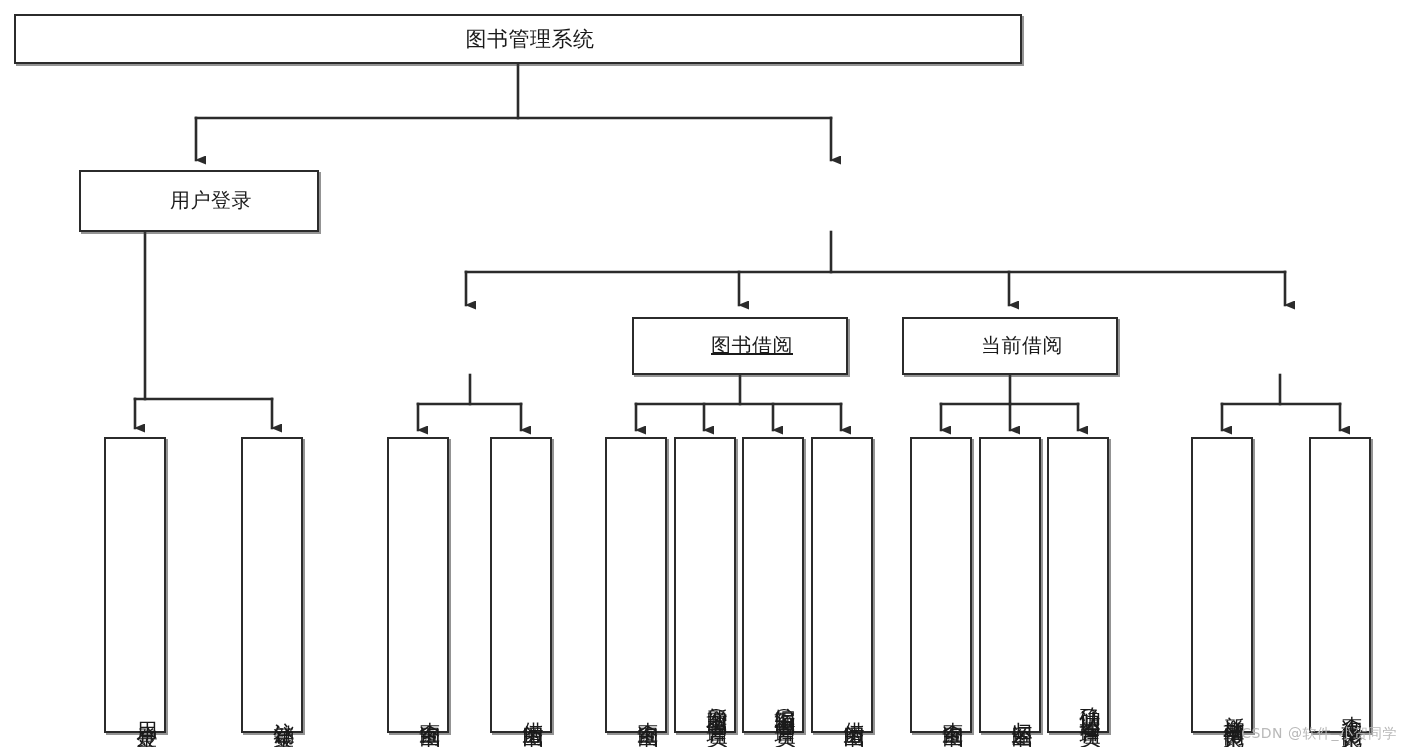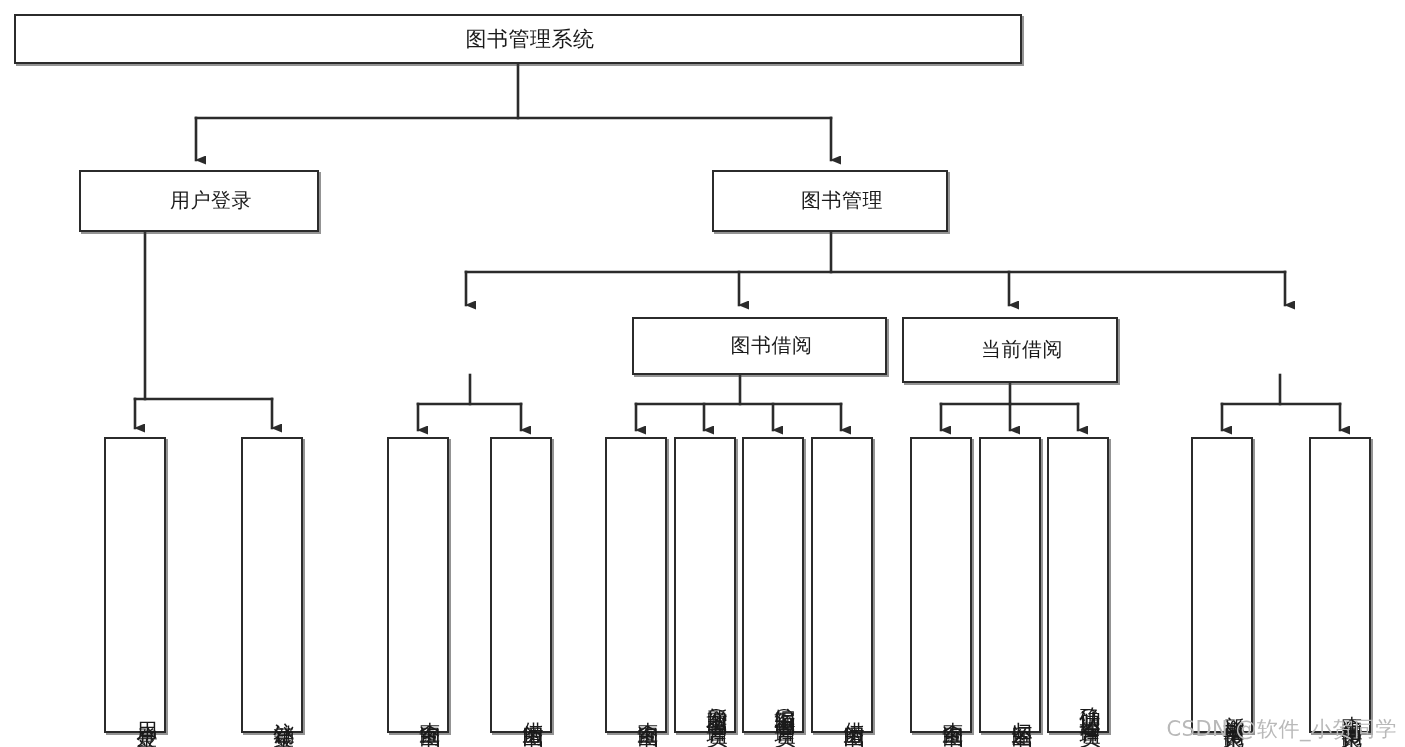--- a/index.html
+++ b/index.html
@@ -60,21 +60,21 @@
     text-orientation: upright;
     font-size: 21px;
     line-height: 1.05;
     letter-spacing: 3px;
     white-space: nowrap;
   }
   .watermark {
     position: absolute;
     right: 8px;
     bottom: 4px;
-    font-size: 21px;
+    font-size: 14px;
     color: #b9b9b9;
     letter-spacing: 0.5px;
     white-space: nowrap;
     font-family: "DejaVu Sans", "Liberation Sans", sans-serif;
   }
 </style>
 </head>
 <body>
 
 <div id="canvas">
@@ -130,28 +130,25 @@
     </g>
   </svg>
 
   <div class="node root" style="left:14px; top:14px; width:1008px; height:50px;">
     <span class="label">图书管理系统</span>
   </div>
 
   <div class="node lvl2" style="left:79px; top:170px; width:240px; height:62px;">
     <span class="label">用户登录</span>
   </div>
-  <div class="node lvl2" style="left:712px; top:170px; width:236px; height:62px;">
-    <span class="label">图书管理</span>
-  </div>
 
-  <div class="node lvl3" style="left:632px; top:317px; width:255px; height:58px;">
+  <div class="node lvl3" style="left:632px; top:317px; width:216px; height:58px;text-decoration:underline;">
     <span class="label">图书借阅</span>
   </div>
-  <div class="node lvl3" style="left:902px; top:317px; width:216px; height:66px;">
+  <div class="node lvl3" style="left:902px; top:317px; width:216px; height:58px;">
     <span class="label">当前借阅</span>
   </div>
 
   <div class="node leaf" style="left:104px; top:437px; width:62px; height:296px;">
     <span class="label">用户登录</span>
   </div>
   <div class="node leaf" style="left:241px; top:437px; width:62px; height:296px;">
     <span class="label">注销登录</span>
   </div>
 

